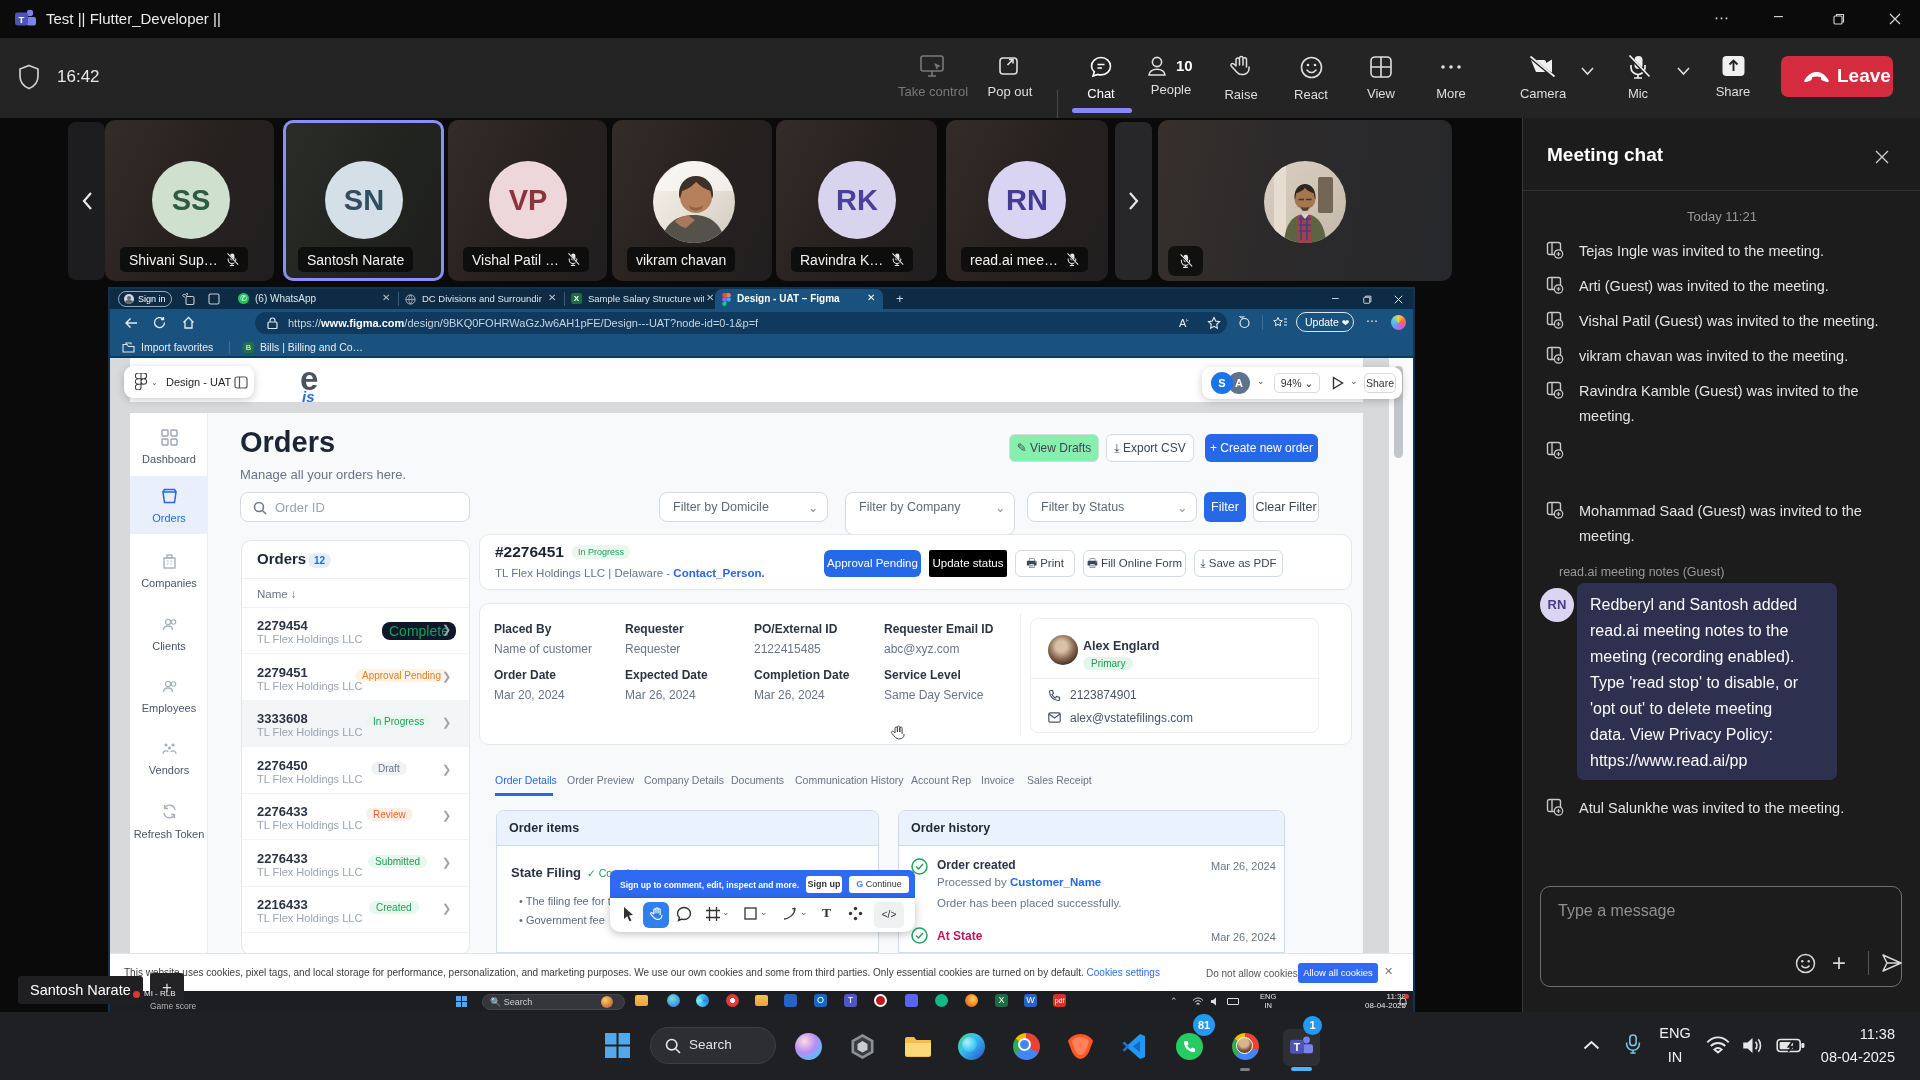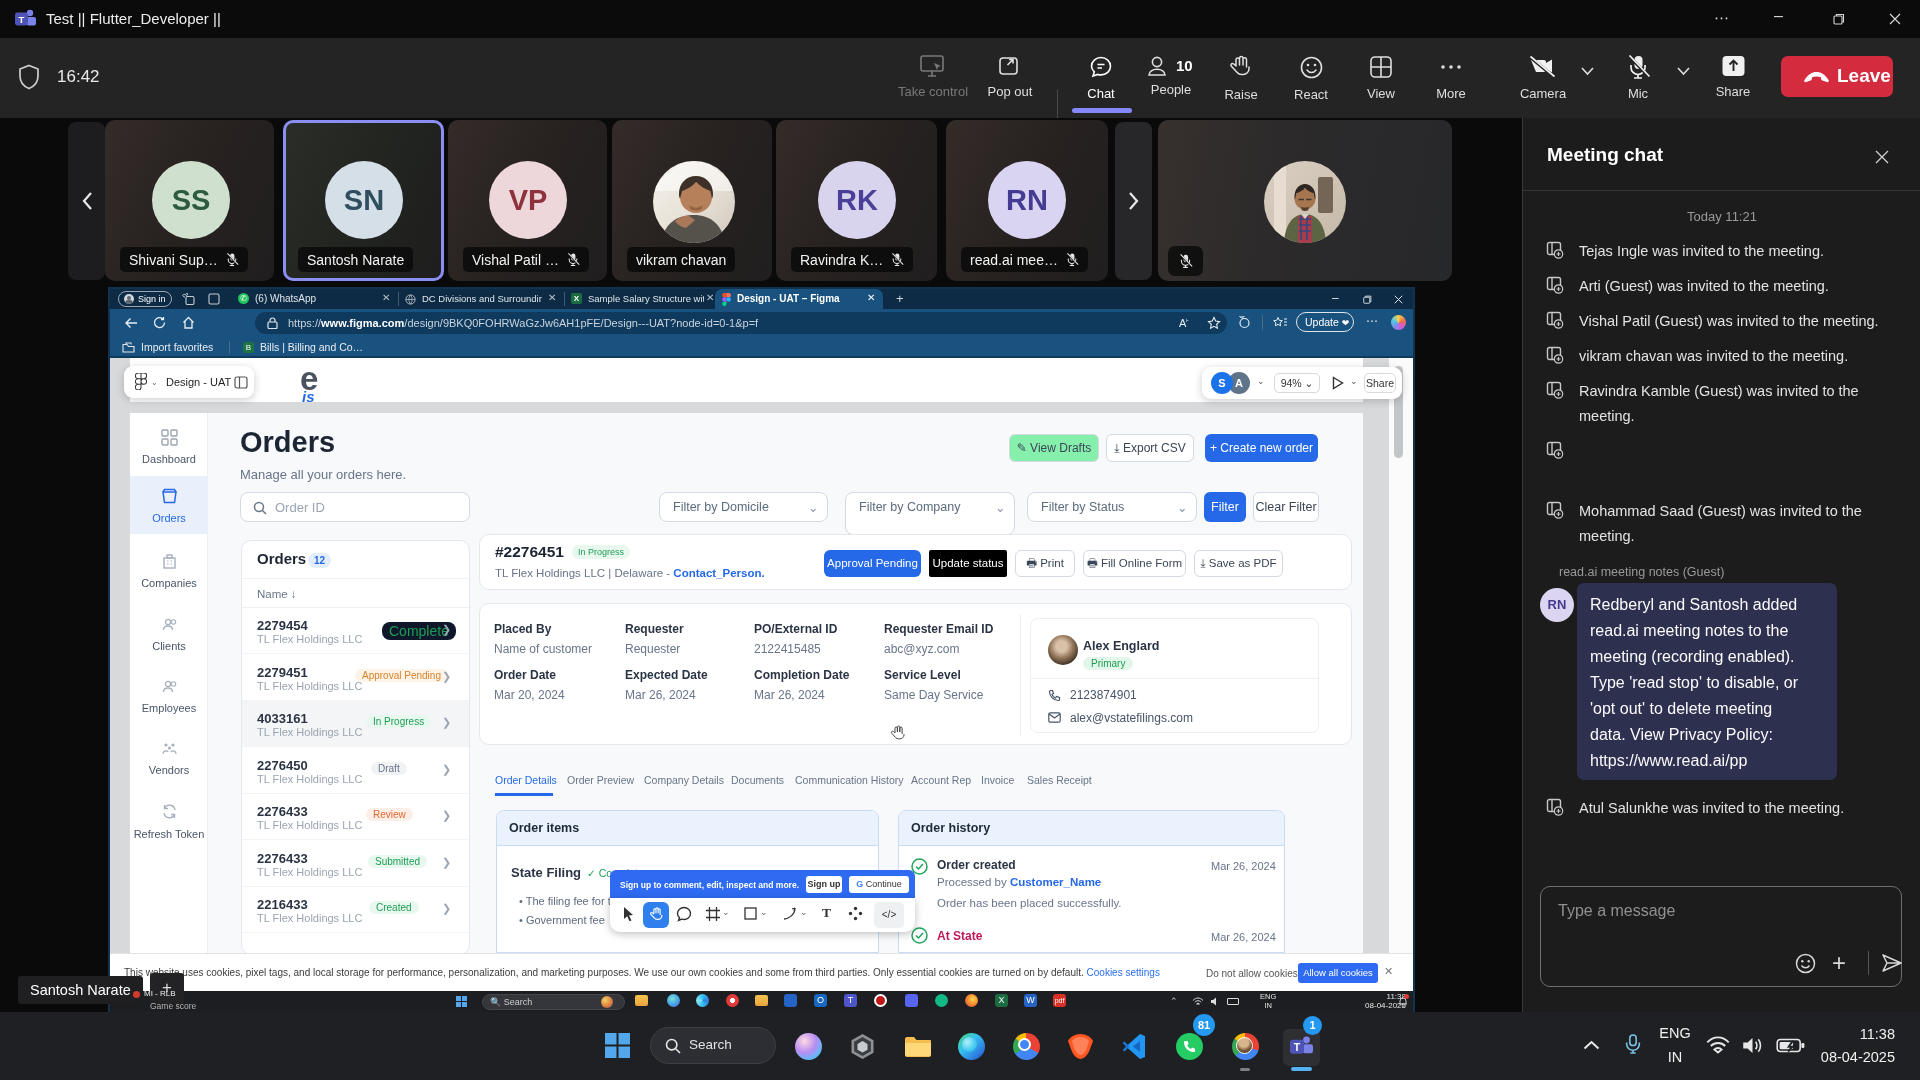--- a/index.html
+++ b/index.html
@@ -468,21 +468,21 @@
     <div class="a" style="left:15px;top:77px;font-size:13px;font-weight:bold;color:#2b3445">2279454</div>
           <div class="a" style="left:15px;top:92px;font-size:11px;color:#9aa4b2">TL Flex Holdings LLC</div>
           <div class="a" style="left:140px;top:81px;font-size:14px;color:#1d9e55;background:#0f172a;border-radius:8px;padding:1px 7px">Complete</div>
           <div class="a" style="left:200px;top:82px;color:#9aa4b2;font-size:11px">❯</div>
           <div class="a" style="left:0;top:112px;width:229px;height:1px;background:#f1f3f5"></div>
     <div class="a" style="left:15px;top:124px;font-size:13px;font-weight:bold;color:#2b3445">2279451</div>
           <div class="a" style="left:15px;top:139px;font-size:11px;color:#9aa4b2">TL Flex Holdings LLC</div>
           <div class="a" style="left:113px;top:128px;font-size:10px;color:#d9822b;background:#fdf3e7;border-radius:8px;padding:1px 7px">Approval Pending</div>
           <div class="a" style="left:200px;top:129px;color:#9aa4b2;font-size:11px">❯</div>
           <div class="a" style="left:0;top:159px;width:229px;height:1px;background:#f1f3f5"></div>
-    <div class="a" style="left:15px;top:170px;font-size:13px;font-weight:bold;color:#2b3445">4033161</div>
+    <div class="a" style="left:15px;top:170px;font-size:13px;font-weight:bold;color:#2b3445">3333608</div>
           <div class="a" style="left:15px;top:185px;font-size:11px;color:#9aa4b2">TL Flex Holdings LLC</div>
           <div class="a" style="left:124px;top:174px;font-size:10px;color:#1d9e55;background:#e9f8ef;border-radius:8px;padding:1px 7px">In Progress</div>
           <div class="a" style="left:200px;top:175px;color:#9aa4b2;font-size:11px">❯</div>
           <div class="a" style="left:0;top:205px;width:229px;height:1px;background:#f1f3f5"></div>
     <div class="a" style="left:15px;top:217px;font-size:13px;font-weight:bold;color:#2b3445">2276450</div>
           <div class="a" style="left:15px;top:232px;font-size:11px;color:#9aa4b2">TL Flex Holdings LLC</div>
           <div class="a" style="left:129px;top:221px;font-size:10px;color:#68758a;background:#f1f2f4;border-radius:8px;padding:1px 7px">Draft</div>
           <div class="a" style="left:200px;top:222px;color:#9aa4b2;font-size:11px">❯</div>
           <div class="a" style="left:0;top:252px;width:229px;height:1px;background:#f1f3f5"></div>
     <div class="a" style="left:15px;top:263px;font-size:13px;font-weight:bold;color:#2b3445">2276433</div>

